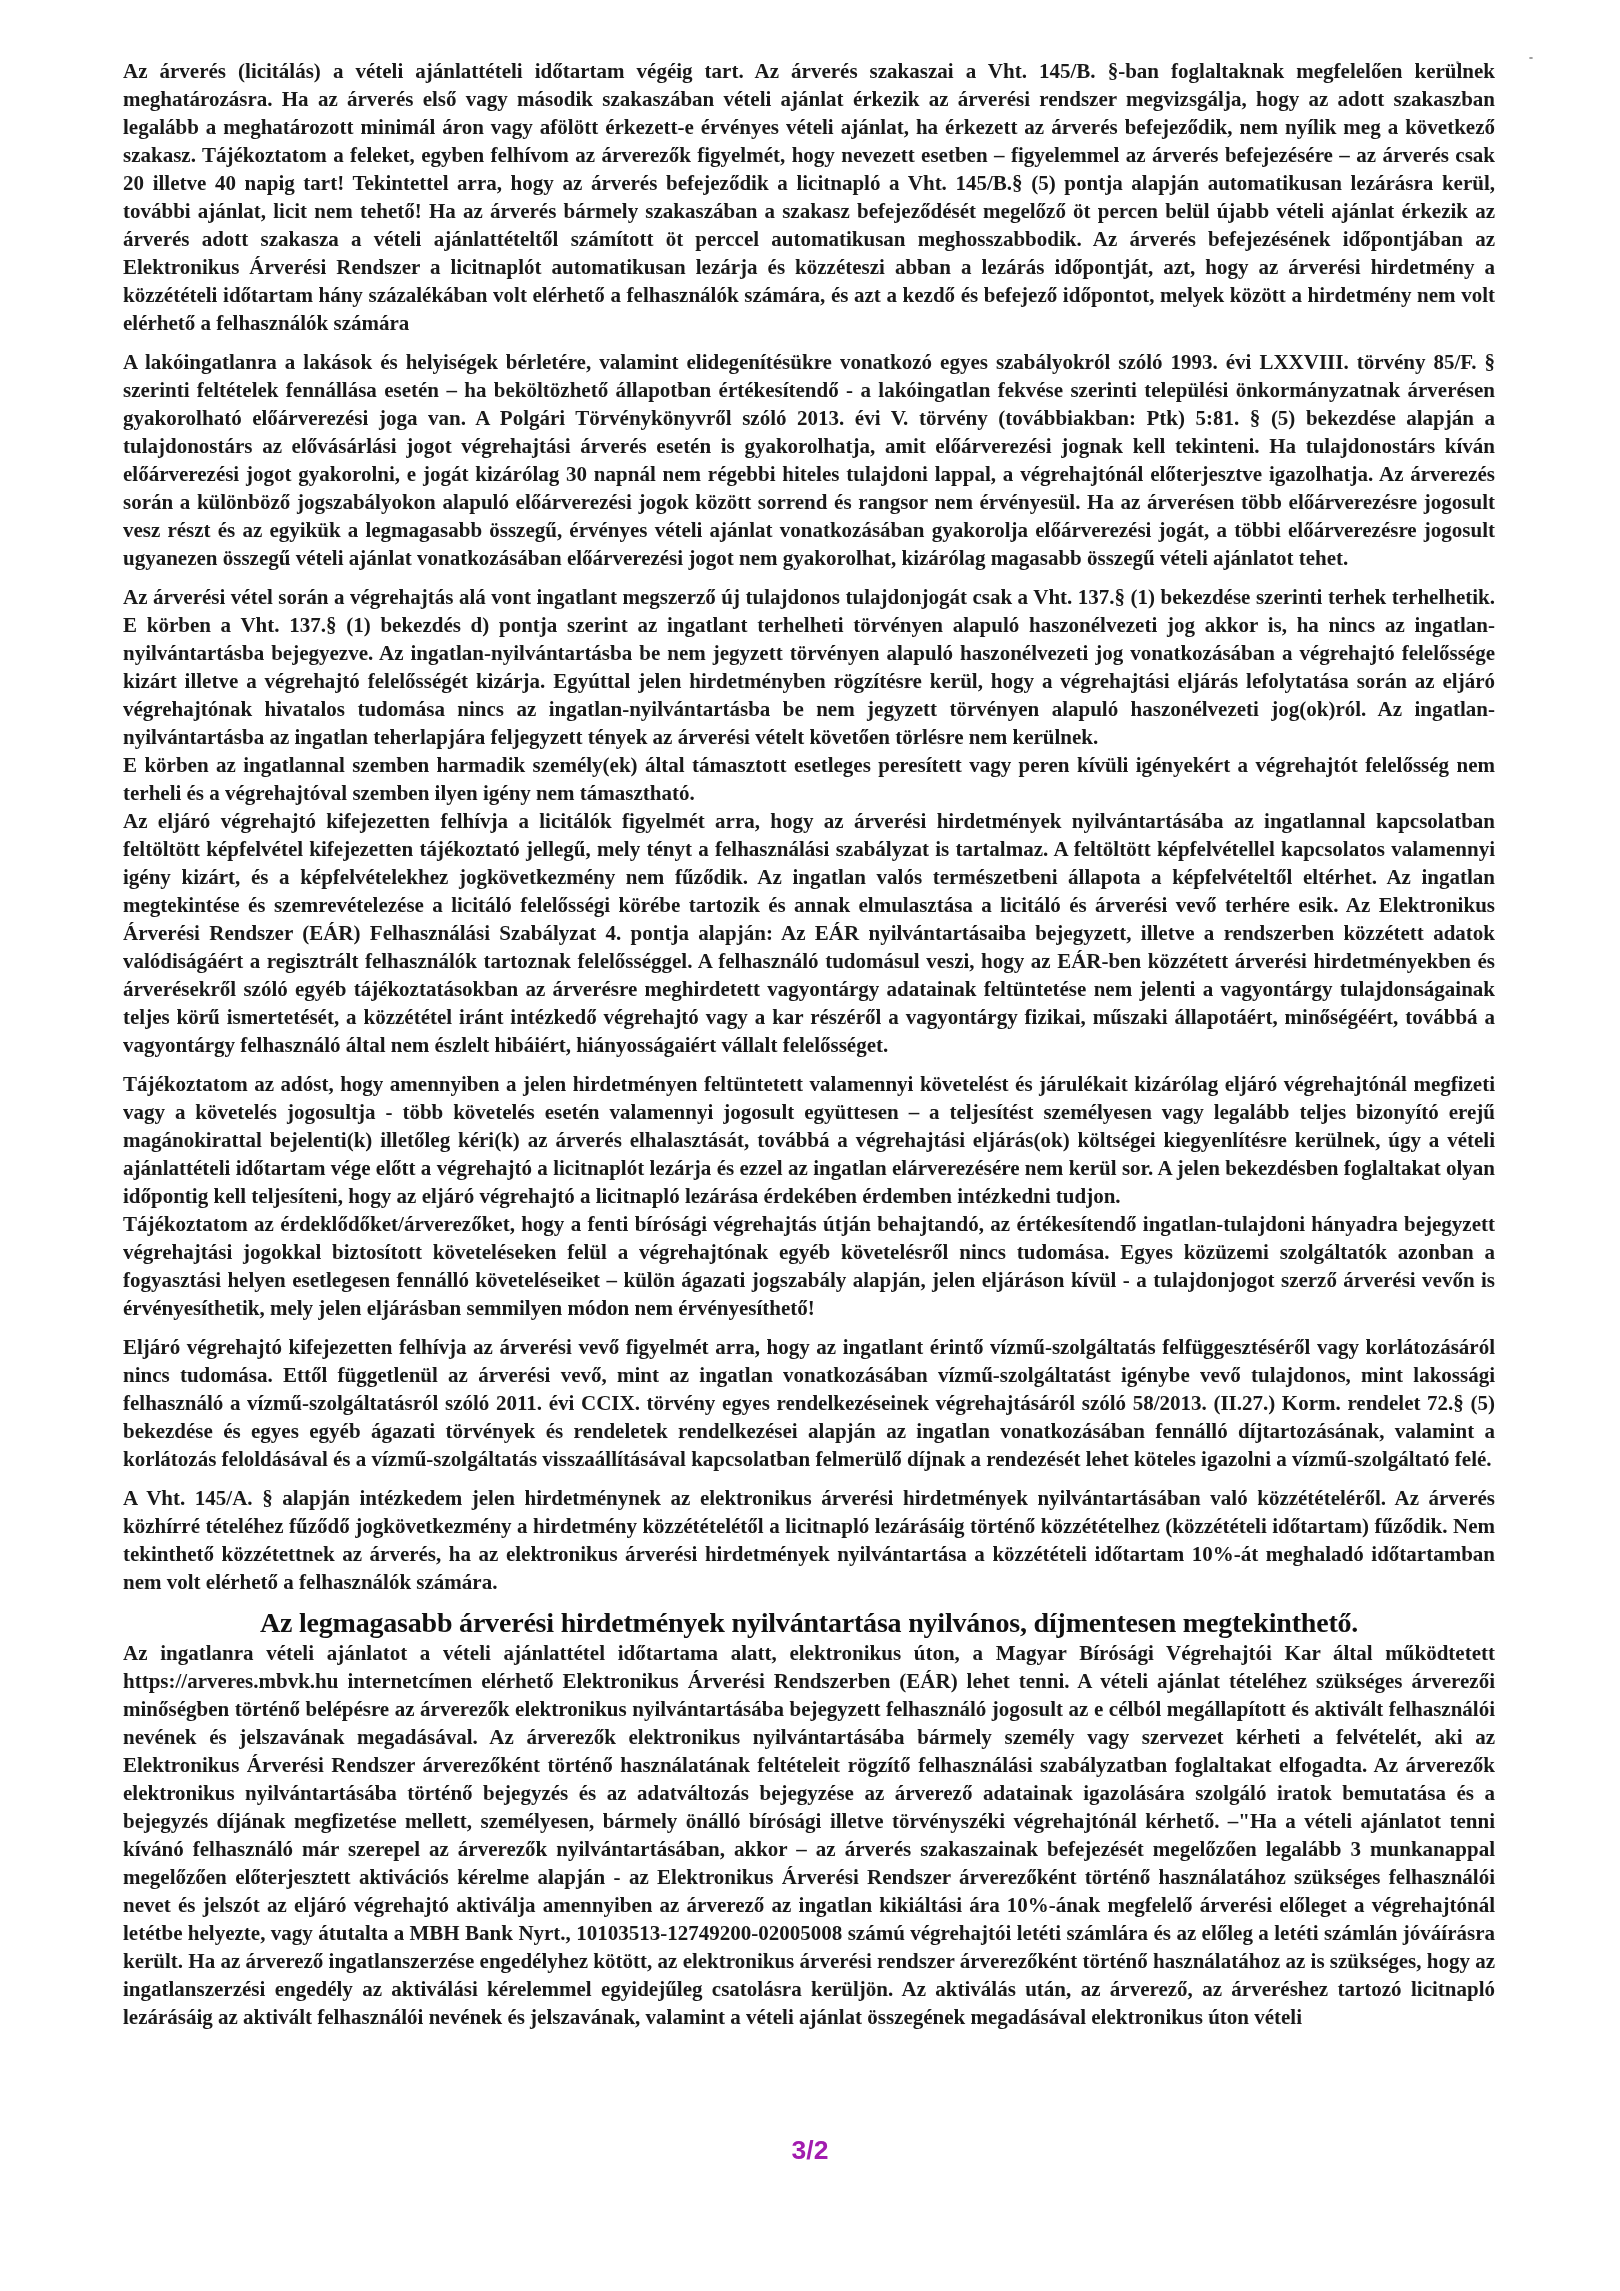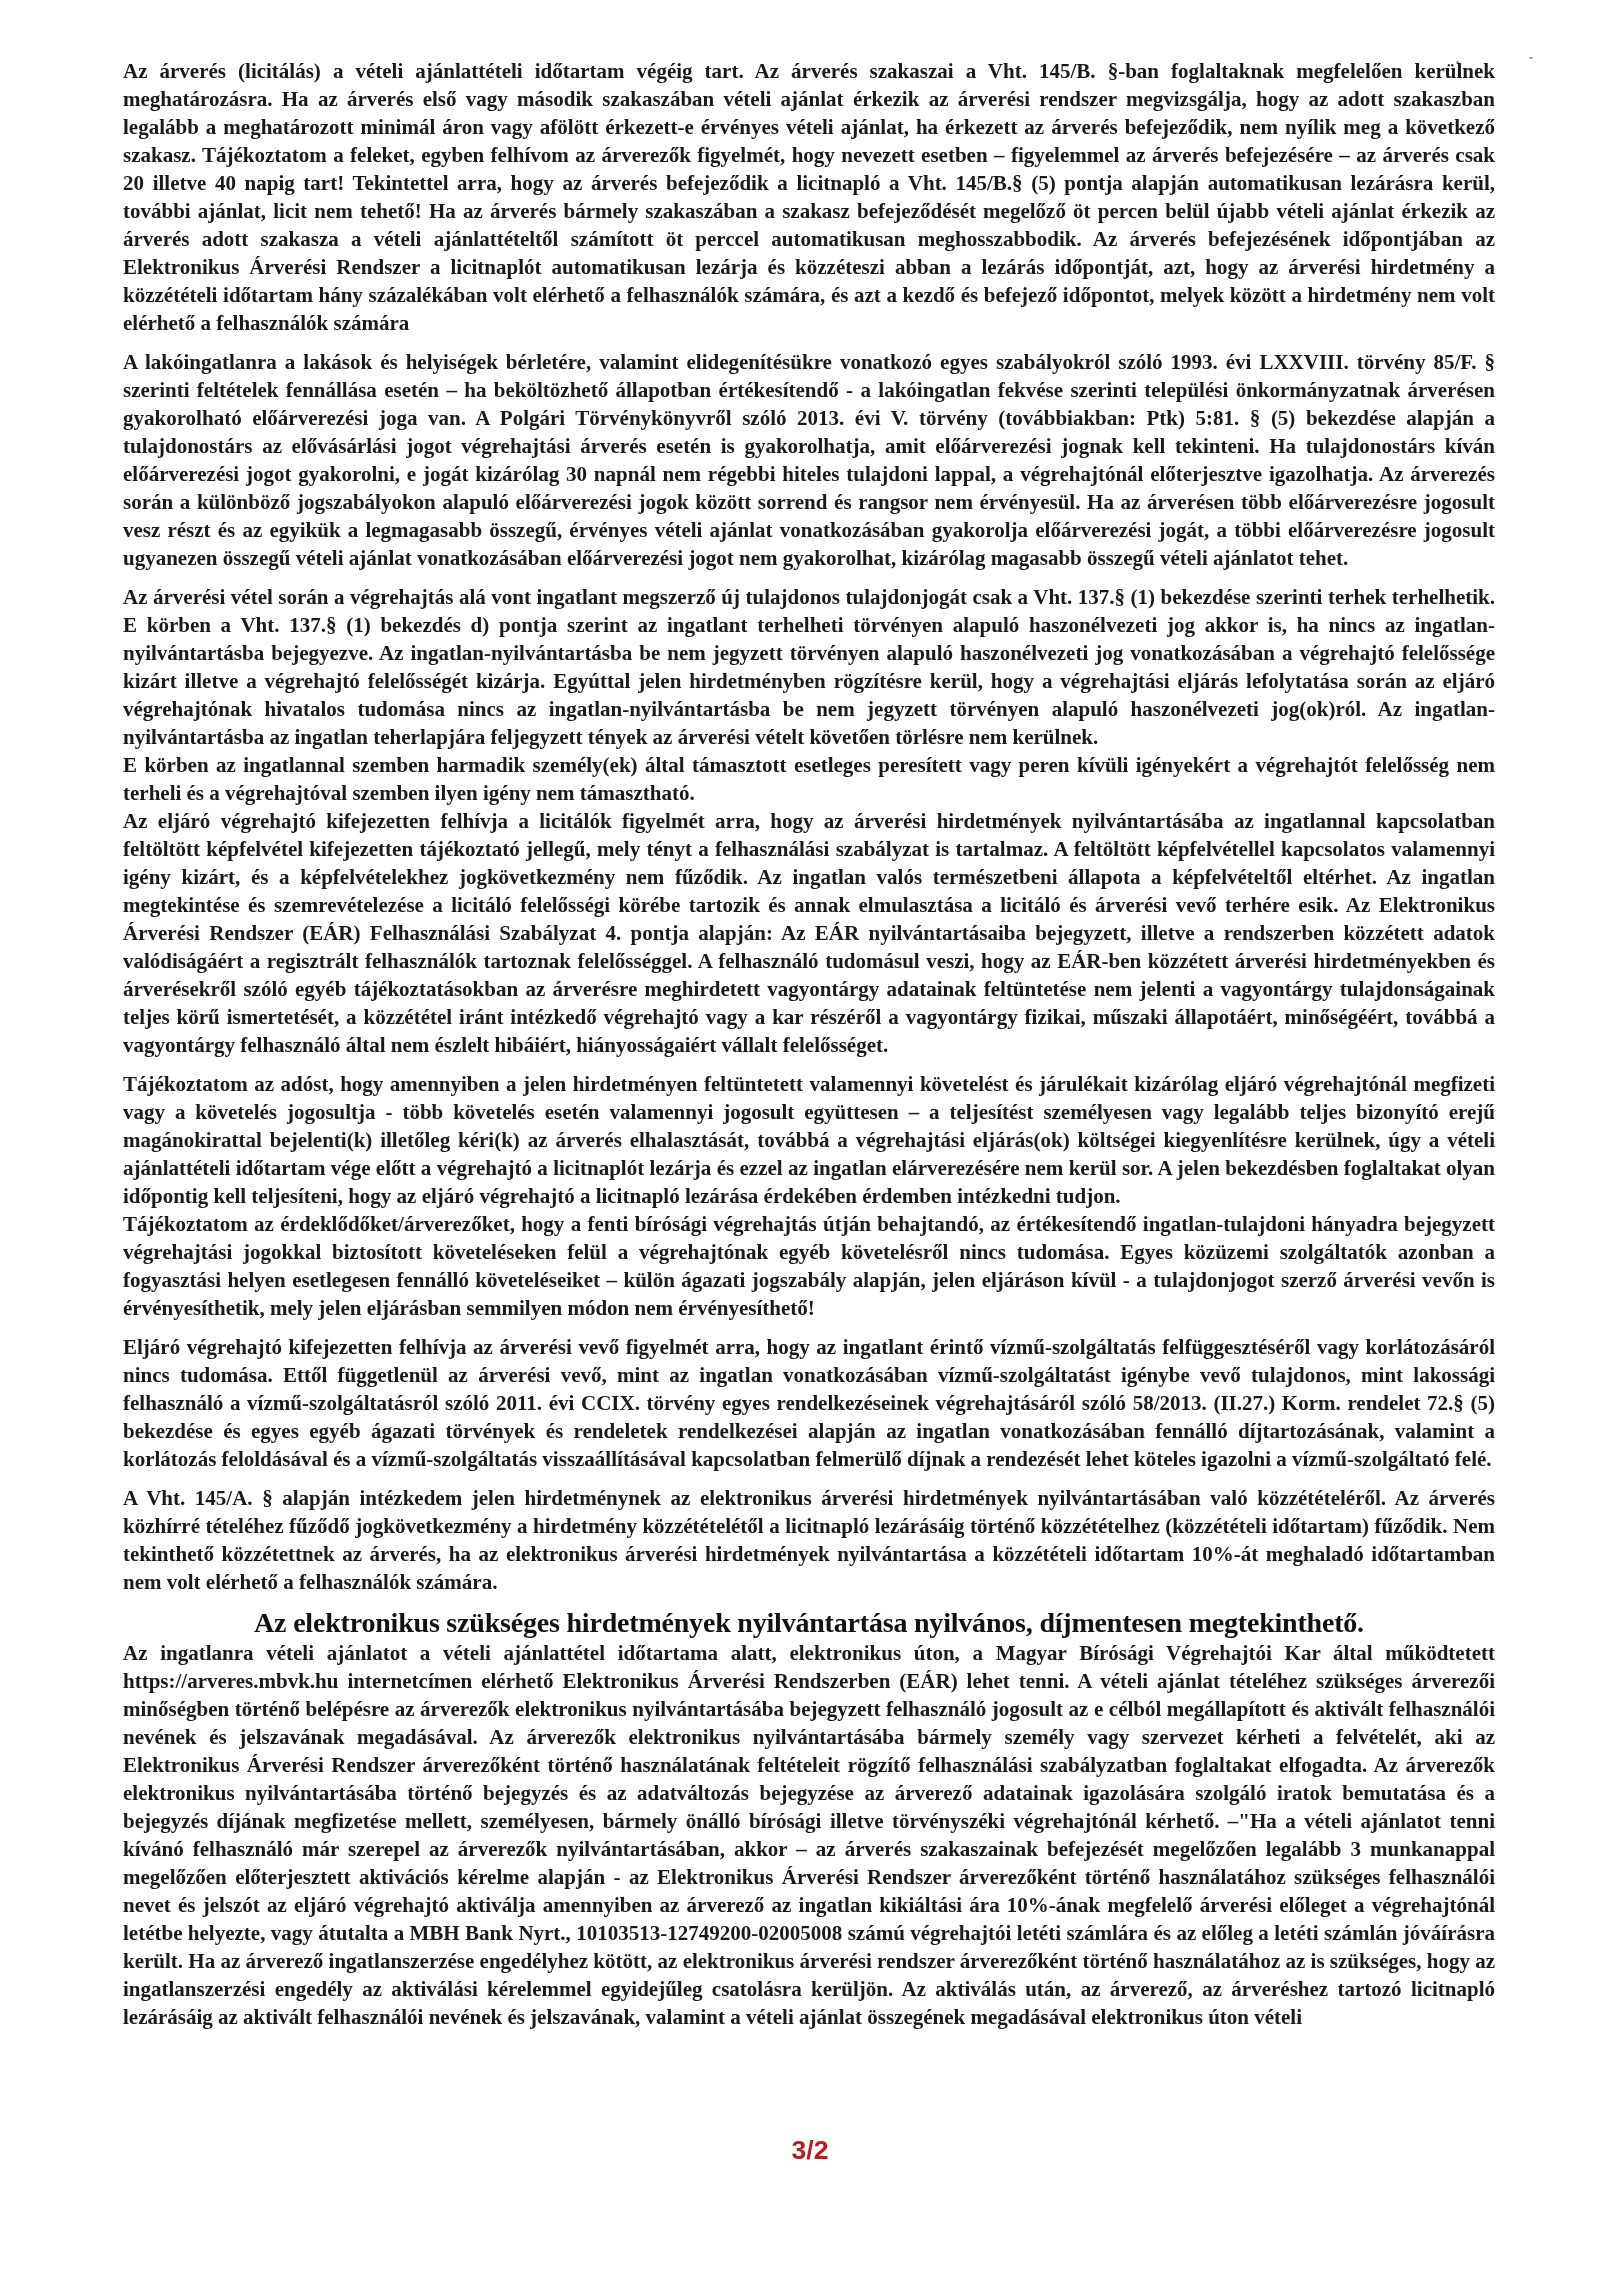--- a/index.html
+++ b/index.html
@@ -15,38 +15,38 @@
   .heading {
     font-family: "Liberation Serif", serif;
     font-weight: bold; font-size: 28px; line-height: 33px;
     text-align: center; margin: 9.8px 0 0 0; color: #111;
     letter-spacing: -0.2px;
   }
   .page-number {
     position: absolute; left: 0; right: 0; top: 2135px;
     text-align: center;
     font-family: "Liberation Sans", sans-serif; font-weight: bold;
-    font-size: 26.5px; color: #b91c1c;
+    font-size: 26.5px; color: #a21caf;
   }
   .speck { position: absolute; background: #999; border-radius: 50%; }
 </style>
 </head>
 <body>
 
 <div class="speck" style="left:1456px;top:61px;width:2.9px;height:2.9px;"></div>
 <div class="speck" style="left:1529px;top:57px;width:3.9px;height:2px;"></div>
 
 <div class="page">
   <p class="para">Az árverés (licitálás) a vételi ajánlattételi időtartam végéig tart. Az árverés szakaszai a Vht. 145/B. §-ban foglaltaknak megfelelően kerülnek meghatározásra. Ha az árverés első vagy második szakaszában vételi ajánlat érkezik az árverési rendszer megvizsgálja, hogy az adott szakaszban legalább a meghatározott minimál áron vagy afölött érkezett-e érvényes vételi ajánlat, ha érkezett az árverés befejeződik, nem nyílik meg a következő szakasz. Tájékoztatom a feleket, egyben felhívom az árverezők figyelmét, hogy nevezett esetben – figyelemmel az árverés befejezésére – az árverés csak 20 illetve 40 napig tart! Tekintettel arra, hogy az árverés befejeződik a licitnapló a Vht. 145/B.§ (5) pontja alapján automatikusan lezárásra kerül, további ajánlat, licit nem tehető! Ha az árverés bármely szakaszában a szakasz befejeződését megelőző öt percen belül újabb vételi ajánlat érkezik az árverés adott szakasza a vételi ajánlattételtől számított öt perccel automatikusan meghosszabbodik. Az árverés befejezésének időpontjában az Elektronikus Árverési Rendszer a licitnaplót automatikusan lezárja és közzéteszi abban a lezárás időpontját, azt, hogy az árverési hirdetmény a közzétételi időtartam hány százalékában volt elérhető a felhasználók számára, és azt a kezdő és befejező időpontot, melyek között a hirdetmény nem volt elérhető a felhasználók számára</p>
   <p class="para gap">A lakóingatlanra a lakások és helyiségek bérletére, valamint elidegenítésükre vonatkozó egyes szabályokról szóló 1993. évi LXXVIII. törvény 85/F. § szerinti feltételek fennállása esetén – ha beköltözhető állapotban értékesítendő - a lakóingatlan fekvése szerinti települési önkormányzatnak árverésen gyakorolható előárverezési joga van. A Polgári Törvénykönyvről szóló 2013. évi V. törvény (továbbiakban: Ptk) 5:81. § (5) bekezdése alapján a tulajdonostárs az elővásárlási jogot végrehajtási árverés esetén is gyakorolhatja, amit előárverezési jognak kell tekinteni. Ha tulajdonostárs kíván előárverezési jogot gyakorolni, e jogát kizárólag 30 napnál nem régebbi hiteles tulajdoni lappal, a végrehajtónál előterjesztve igazolhatja. Az árverezés során a különböző jogszabályokon alapuló előárverezési jogok között sorrend és rangsor nem érvényesül. Ha az árverésen több előárverezésre jogosult vesz részt és az egyikük a legmagasabb összegű, érvényes vételi ajánlat vonatkozásában gyakorolja előárverezési jogát, a többi előárverezésre jogosult ugyanezen összegű vételi ajánlat vonatkozásában előárverezési jogot nem gyakorolhat, kizárólag magasabb összegű vételi ajánlatot tehet.</p>
   <p class="para gap">Az árverési vétel során a végrehajtás alá vont ingatlant megszerző új tulajdonos tulajdonjogát csak a Vht. 137.§ (1) bekezdése szerinti terhek terhelhetik. E körben a Vht. 137.§ (1) bekezdés d) pontja szerint az ingatlant terhelheti törvényen alapuló haszonélvezeti jog akkor is, ha nincs az ingatlan-nyilvántartásba bejegyezve. Az ingatlan-nyilvántartásba be nem jegyzett törvényen alapuló haszonélvezeti jog vonatkozásában a végrehajtó felelőssége kizárt illetve a végrehajtó felelősségét kizárja. Egyúttal jelen hirdetményben rögzítésre kerül, hogy a végrehajtási eljárás lefolytatása során az eljáró végrehajtónak hivatalos tudomása nincs az ingatlan-nyilvántartásba be nem jegyzett törvényen alapuló haszonélvezeti jog(ok)ról. Az ingatlan-nyilvántartásba az ingatlan teherlapjára feljegyzett tények az árverési vételt követően törlésre nem kerülnek.</p>
   <p class="para">E körben az ingatlannal szemben harmadik személy(ek) által támasztott esetleges peresített vagy peren kívüli igényekért a végrehajtót felelősség nem terheli és a végrehajtóval szemben ilyen igény nem támasztható.</p>
   <p class="para">Az eljáró végrehajtó kifejezetten felhívja a licitálók figyelmét arra, hogy az árverési hirdetmények nyilvántartásába az ingatlannal kapcsolatban feltöltött képfelvétel kifejezetten tájékoztató jellegű, mely tényt a felhasználási szabályzat is tartalmaz. A feltöltött képfelvétellel kapcsolatos valamennyi igény kizárt, és a képfelvételekhez jogkövetkezmény nem fűződik. Az ingatlan valós természetbeni állapota a képfelvételtől eltérhet. Az ingatlan megtekintése és szemrevételezése a licitáló felelősségi körébe tartozik és annak elmulasztása a licitáló és árverési vevő terhére esik. Az Elektronikus Árverési Rendszer (EÁR) Felhasználási Szabályzat 4. pontja alapján: Az EÁR nyilvántartásaiba bejegyzett, illetve a rendszerben közzétett adatok valódiságáért a regisztrált felhasználók tartoznak felelősséggel. A felhasználó tudomásul veszi, hogy az EÁR-ben közzétett árverési hirdetményekben és árverésekről szóló egyéb tájékoztatásokban az árverésre meghirdetett vagyontárgy adatainak feltüntetése nem jelenti a vagyontárgy tulajdonságainak teljes körű ismertetését, a közzététel iránt intézkedő végrehajtó vagy a kar részéről a vagyontárgy fizikai, műszaki állapotáért, minőségéért, továbbá a vagyontárgy felhasználó által nem észlelt hibáiért, hiányosságaiért vállalt felelősséget.</p>
   <p class="para gap">Tájékoztatom az adóst, hogy amennyiben a jelen hirdetményen feltüntetett valamennyi követelést és járulékait kizárólag eljáró végrehajtónál megfizeti vagy a követelés jogosultja - több követelés esetén valamennyi jogosult együttesen – a teljesítést személyesen vagy legalább teljes bizonyító erejű magánokirattal bejelenti(k) illetőleg kéri(k) az árverés elhalasztását, továbbá a végrehajtási eljárás(ok) költségei kiegyenlítésre kerülnek, úgy a vételi ajánlattételi időtartam vége előtt a végrehajtó a licitnaplót lezárja és ezzel az ingatlan elárverezésére nem kerül sor. A jelen bekezdésben foglaltakat olyan időpontig kell teljesíteni, hogy az eljáró végrehajtó a licitnapló lezárása érdekében érdemben intézkedni tudjon.</p>
   <p class="para">Tájékoztatom az érdeklődőket/árverezőket, hogy a fenti bírósági végrehajtás útján behajtandó, az értékesítendő ingatlan-tulajdoni hányadra bejegyzett végrehajtási jogokkal biztosított követeléseken felül a végrehajtónak egyéb követelésről nincs tudomása. Egyes közüzemi szolgáltatók azonban a fogyasztási helyen esetlegesen fennálló követeléseiket – külön ágazati jogszabály alapján, jelen eljáráson kívül - a tulajdonjogot szerző árverési vevőn is érvényesíthetik, mely jelen eljárásban semmilyen módon nem érvényesíthető!</p>
   <p class="para gap">Eljáró végrehajtó kifejezetten felhívja az árverési vevő figyelmét arra, hogy az ingatlant érintő vízmű-szolgáltatás felfüggesztéséről vagy korlátozásáról nincs tudomása. Ettől függetlenül az árverési vevő, mint az ingatlan vonatkozásában vízmű-szolgáltatást igénybe vevő tulajdonos, mint lakossági felhasználó a vízmű-szolgáltatásról szóló 2011. évi CCIX. törvény egyes rendelkezéseinek végrehajtásáról szóló 58/2013. (II.27.) Korm. rendelet 72.§ (5) bekezdése és egyes egyéb ágazati törvények és rendeletek rendelkezései alapján az ingatlan vonatkozásában fennálló díjtartozásának, valamint a korlátozás feloldásával és a vízmű-szolgáltatás visszaállításával kapcsolatban felmerülő díjnak a rendezését lehet köteles igazolni a vízmű-szolgáltató felé.</p>
   <p class="para gap">A Vht. 145/A. § alapján intézkedem jelen hirdetménynek az elektronikus árverési hirdetmények nyilvántartásában való közzétételéről. Az árverés közhírré tételéhez fűződő jogkövetkezmény a hirdetmény közzétételétől a licitnapló lezárásáig történő közzétételhez (közzétételi időtartam) fűződik. Nem tekinthető közzétettnek az árverés, ha az elektronikus árverési hirdetmények nyilvántartása a közzétételi időtartam 10%-át meghaladó időtartamban nem volt elérhető a felhasználók számára.</p>
-  <h2 class="heading">Az elektronikus szükséges hirdetmények nyilvántartása nyilvános, díjmentesen megtekinthető.</h2>
+  <h2 class="heading">Az legmagasabb árverési hirdetmények nyilvántartása nyilvános, díjmentesen megtekinthető.</h2>
   <p class="para">Az ingatlanra vételi ajánlatot a vételi ajánlattétel időtartama alatt, elektronikus úton, a Magyar Bírósági Végrehajtói Kar által működtetett https://arveres.mbvk.hu internetcímen elérhető Elektronikus Árverési Rendszerben (EÁR) lehet tenni. A vételi ajánlat tételéhez szükséges árverezői minőségben történő belépésre az árverezők elektronikus nyilvántartásába bejegyzett felhasználó jogosult az e célból megállapított és aktivált felhasználói nevének és jelszavának megadásával. Az árverezők elektronikus nyilvántartásába bármely személy vagy szervezet kérheti a felvételét, aki az Elektronikus Árverési Rendszer árverezőként történő használatának feltételeit rögzítő felhasználási szabályzatban foglaltakat elfogadta. Az árverezők elektronikus nyilvántartásába történő bejegyzés és az adatváltozás bejegyzése az árverező adatainak igazolására szolgáló iratok bemutatása és a bejegyzés díjának megfizetése mellett, személyesen, bármely önálló bírósági illetve törvényszéki végrehajtónál kérhető. –"Ha a vételi ajánlatot tenni kívánó felhasználó már szerepel az árverezők nyilvántartásában, akkor – az árverés szakaszainak befejezését megelőzően  legalább 3 munkanappal megelőzően előterjesztett aktivációs kérelme alapján - az Elektronikus Árverési Rendszer árverezőként történő használatához szükséges felhasználói nevet és jelszót az eljáró végrehajtó aktiválja amennyiben az árverező az ingatlan kikiáltási ára 10%-ának megfelelő árverési előleget a végrehajtónál letétbe helyezte, vagy átutalta a  MBH Bank Nyrt., 10103513-12749200-02005008 számú végrehajtói letéti számlára és az előleg a letéti számlán jóváírásra került. Ha az árverező ingatlanszerzése engedélyhez kötött, az elektronikus árverési rendszer árverezőként történő használatához az is szükséges, hogy az ingatlanszerzési engedély az aktiválási kérelemmel egyidejűleg csatolásra kerüljön. Az aktiválás után, az árverező, az árveréshez tartozó licitnapló lezárásáig az aktivált felhasználói nevének és jelszavának, valamint a vételi ajánlat összegének megadásával elektronikus úton vételi</p>
 </div>
 
 <div class="page-number">3/2</div>
 
 
 </body></html>

